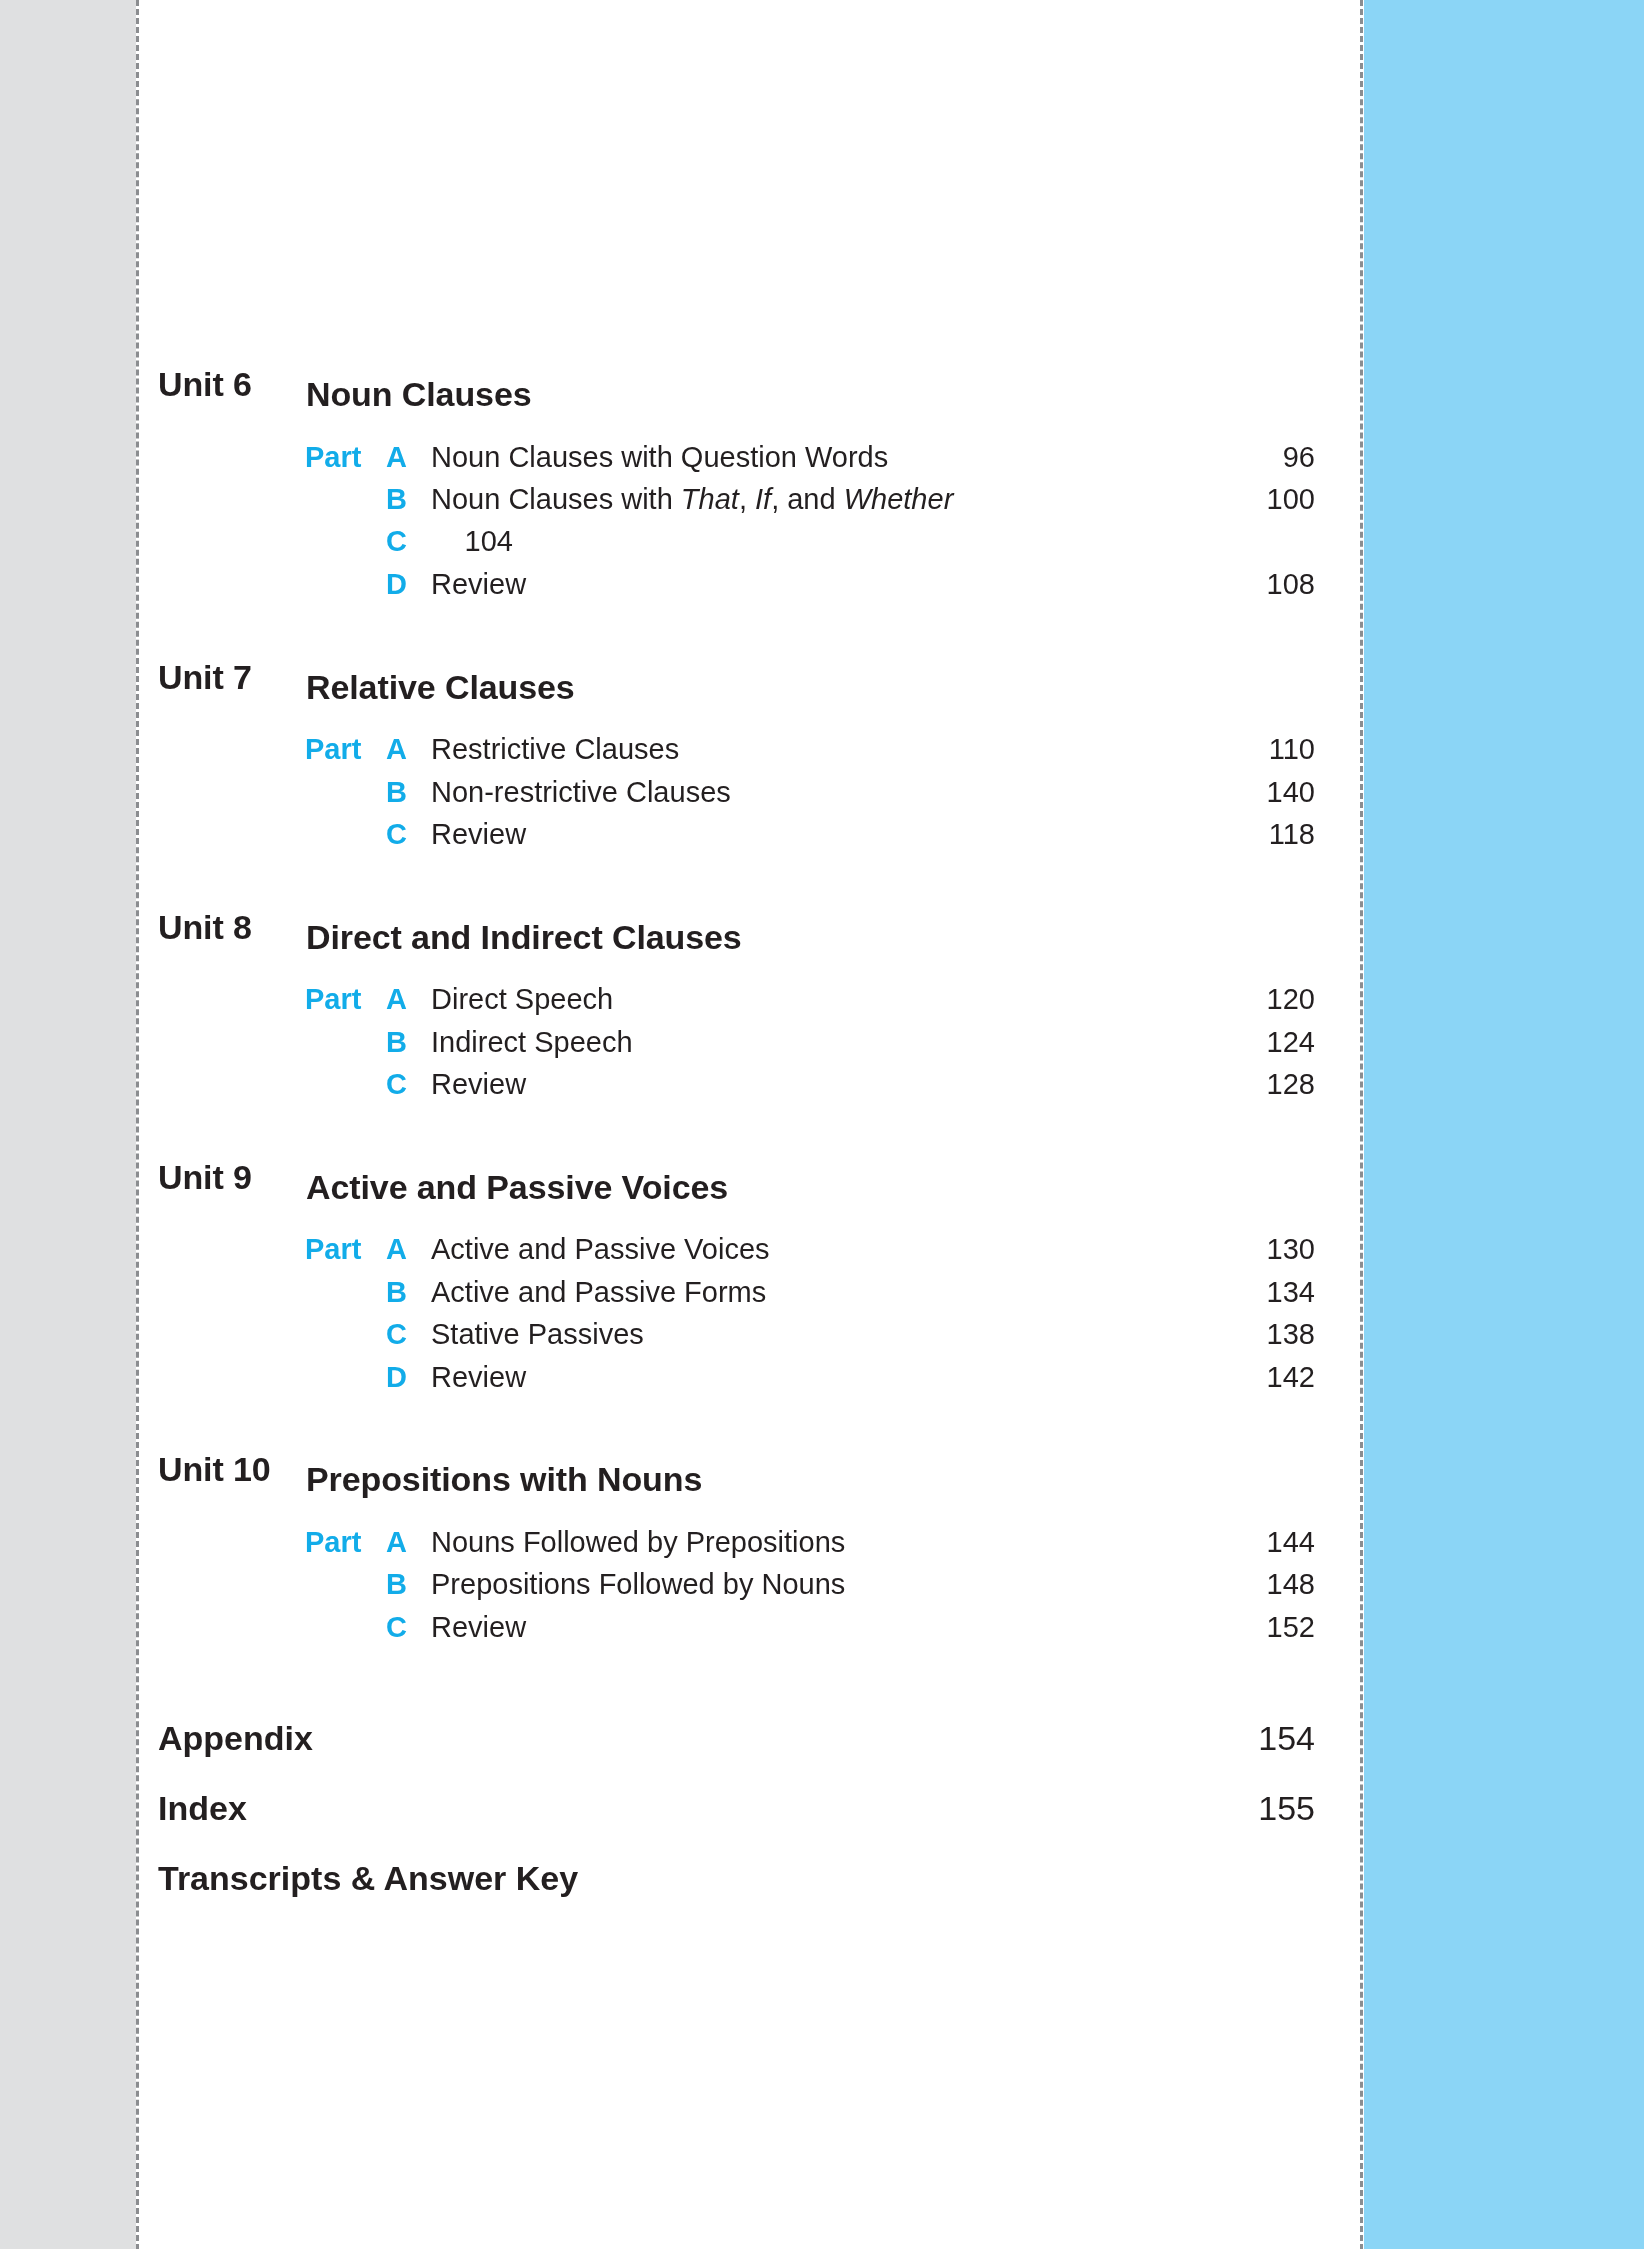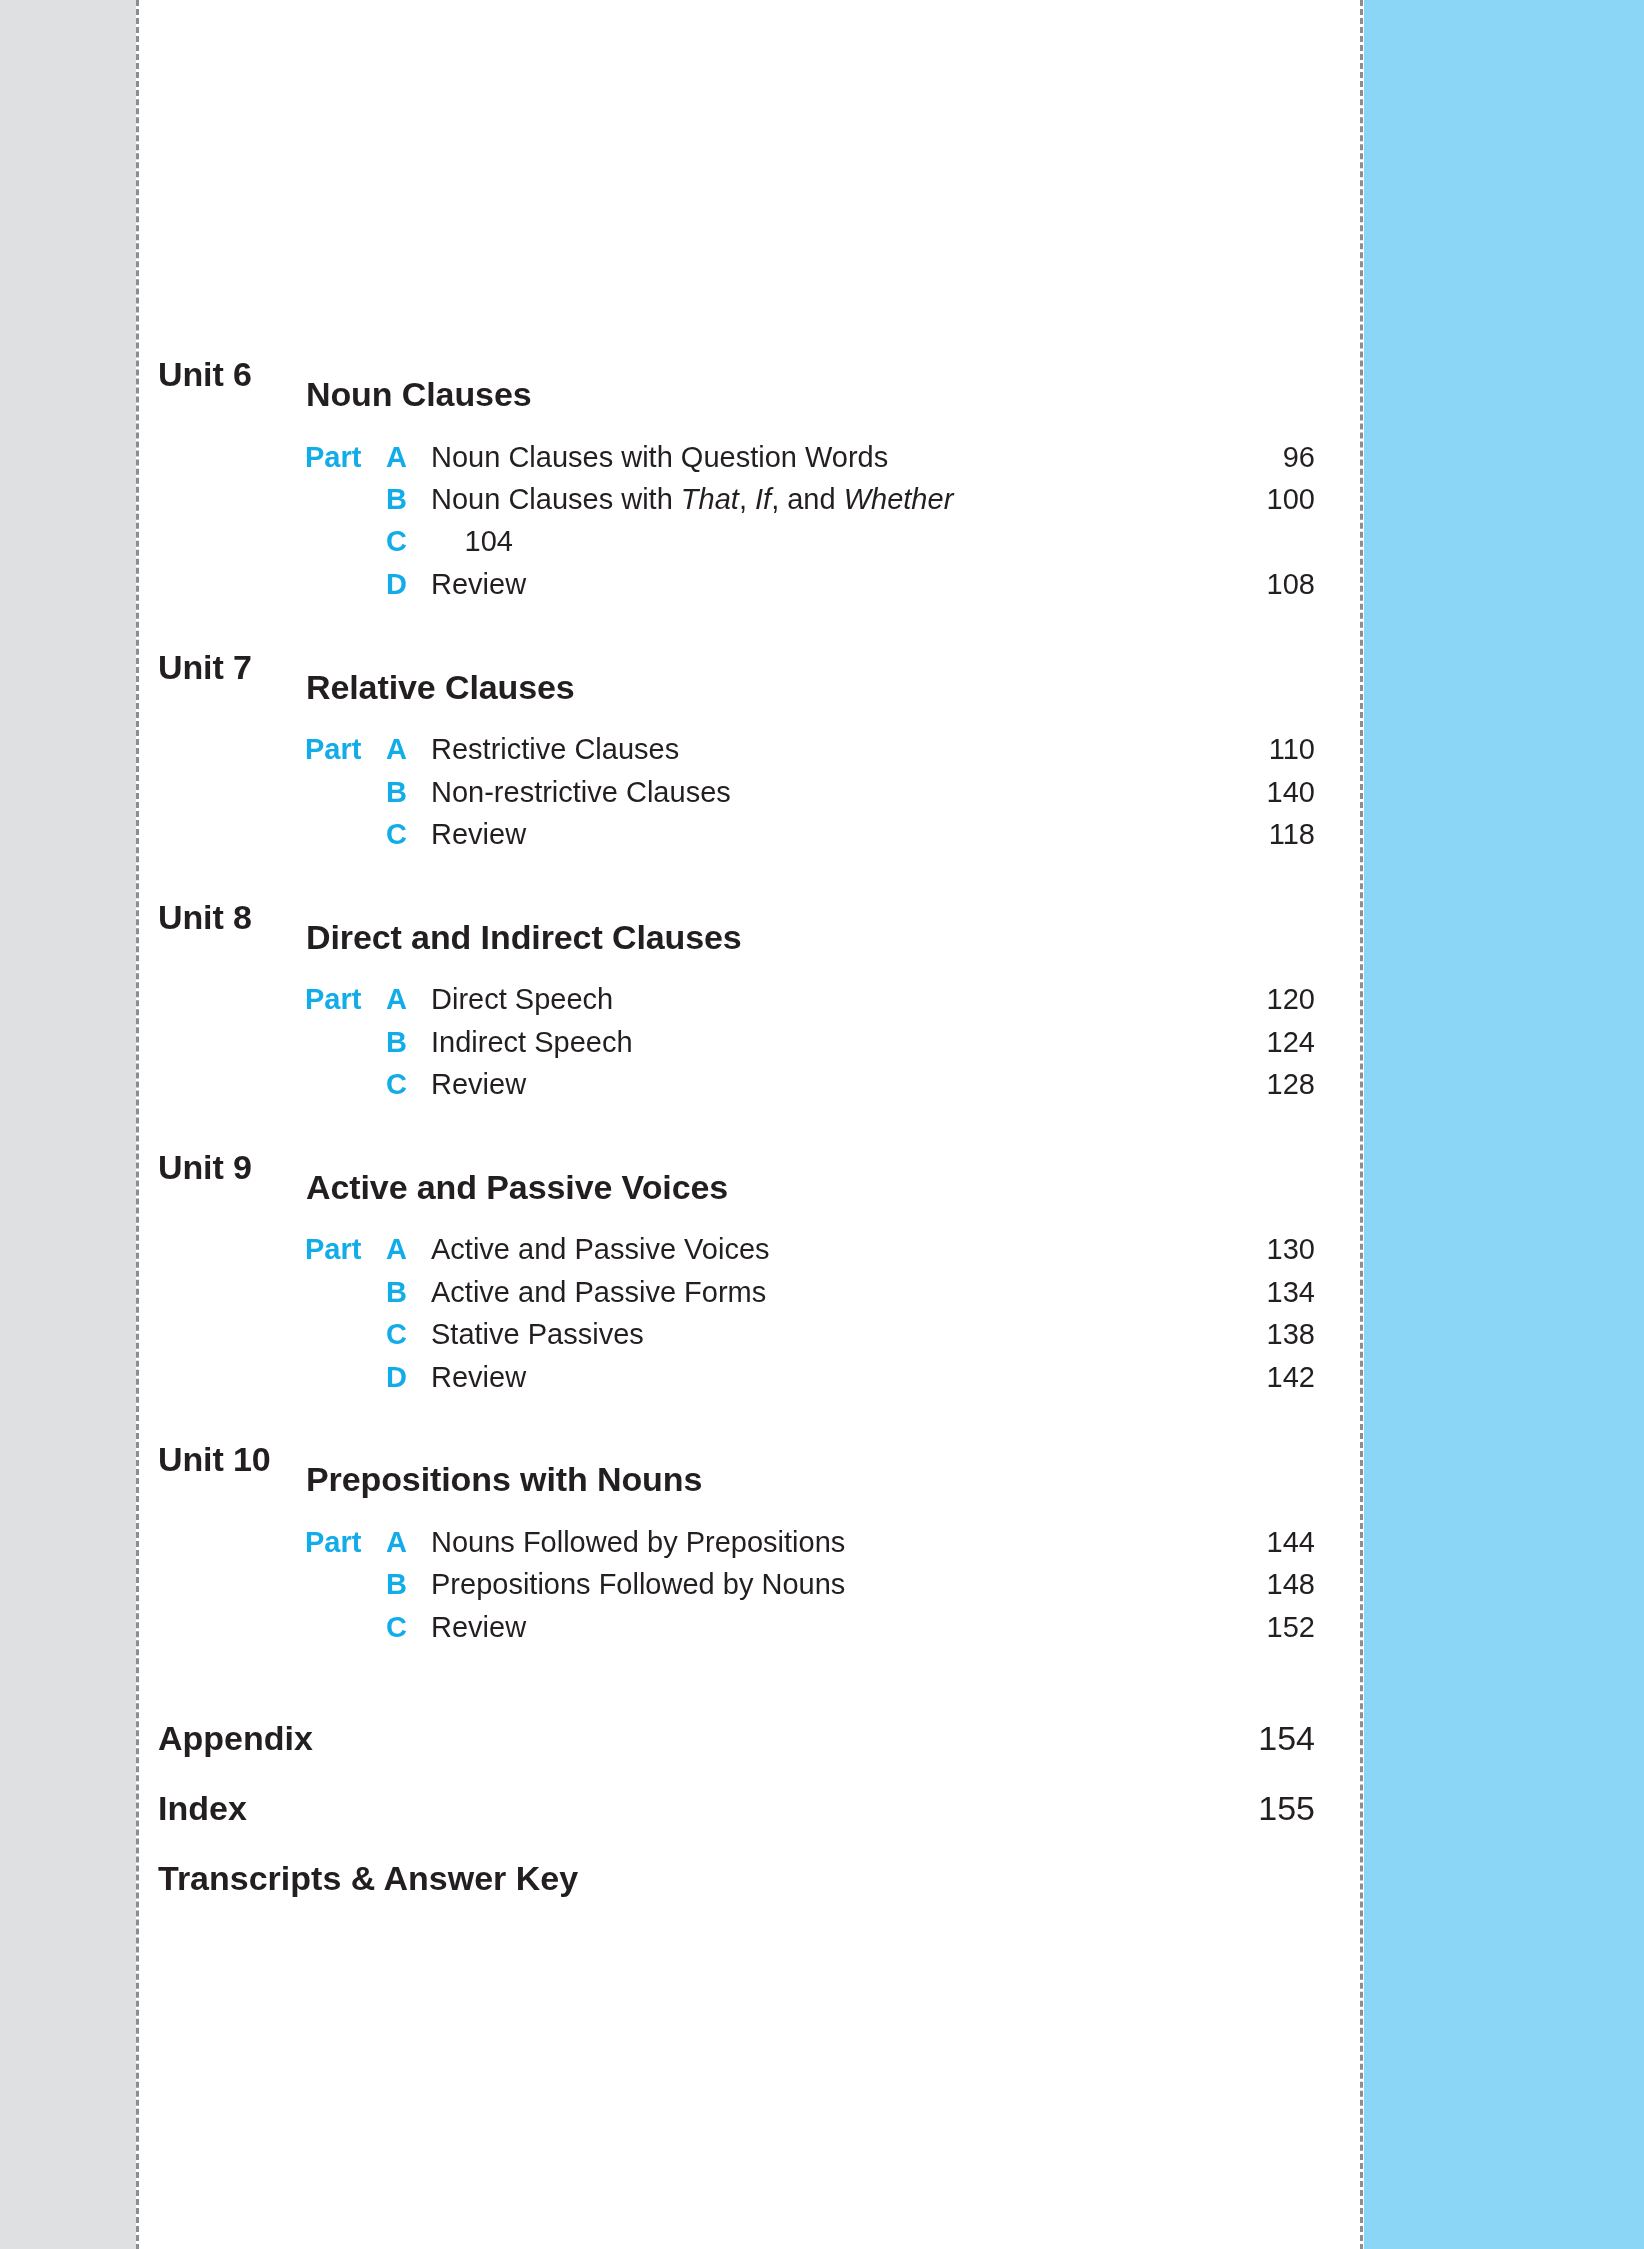--- a/index.html
+++ b/index.html
@@ -63,21 +63,21 @@
     width: 1181px;
   }
 
   
   .unit-block {
     margin-bottom: 42px;
   }
 
   .unit-heading {
     display: flex;
-    align-items: flex-start;
+    align-items: center;
     font-size: 34px;
     font-weight: bold;
     color: #231f20;
     letter-spacing: -0.1px;
     margin-bottom: 22px;
   }
   .unit-label {
     width: 148px;
     flex: 0 0 148px;
     white-space: nowrap;

